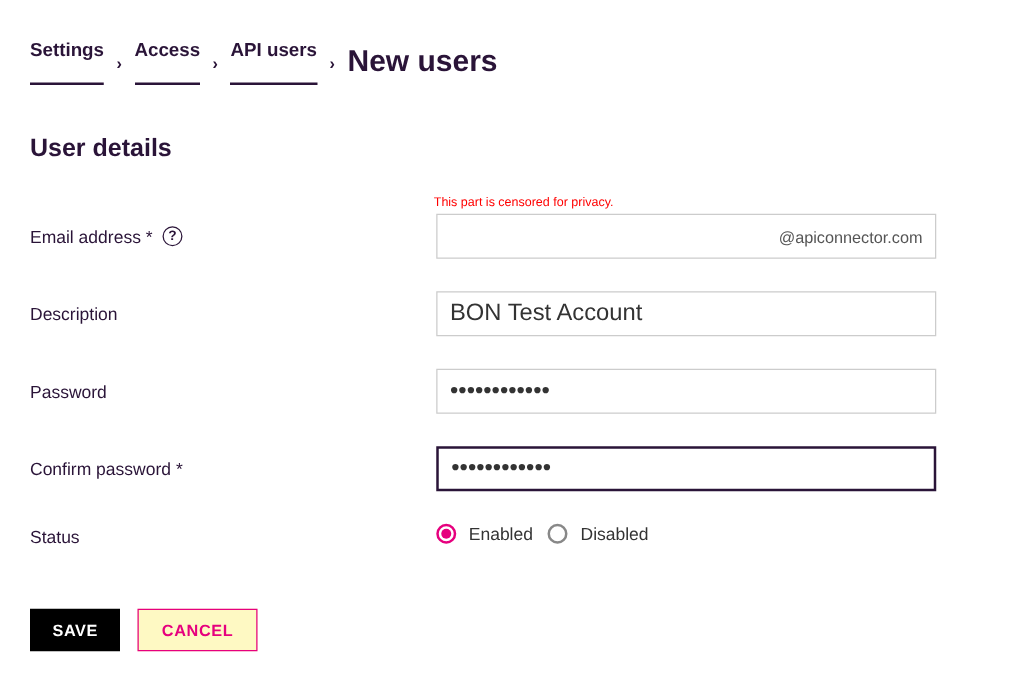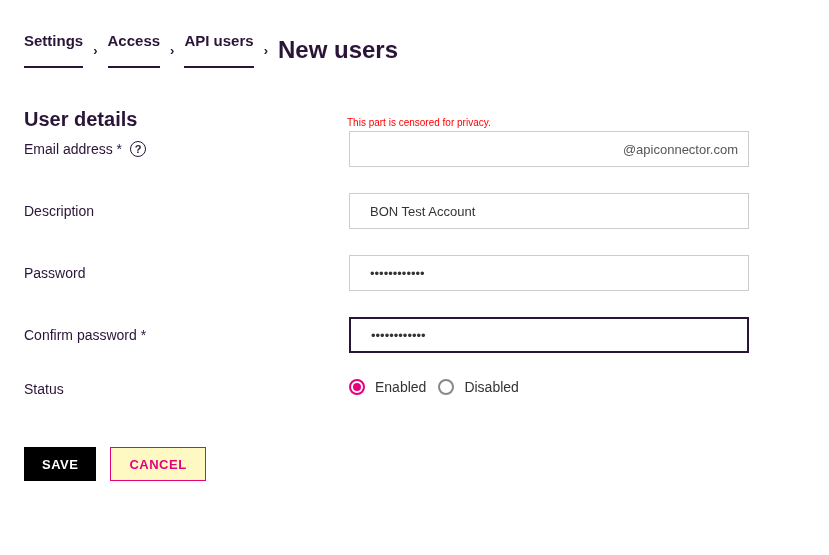--- a/index.html
+++ b/index.html
@@ -31,20 +31,21 @@
   }
   .breadcrumb-current {
     font-size: 24px;
     font-weight: 800;
     color: #2a1438;
   }
   .section-title {
     font-size: 20px;
     font-weight: 700;
     color: #2a1438;
+    margin-bottom: 40px;
   }
   .form-row {
     display: flex;
     align-items: center;
     margin-bottom: 26px;
   }
   .form-label {
     width: 325px;
     font-size: 14px;
     color: #2a1438;
@@ -65,22 +66,22 @@
     cursor: pointer;
   }
   .form-field {
     position: relative;
     width: 400px;
   }
   .text-input {
     width: 100%;
     height: 36px;
     border: 1px solid #ccc;
-    padding: 0 20px;
-    font-size: 13px;
+    padding: 0 10px;
+    font-size: 19px;
     color: #333;
     font-family: inherit;
   }
   .text-input.focused {
     border: 2px solid #2a1438;
   }
   .email-suffix-box {
     display: flex;
     align-items: center;
     height: 36px;

